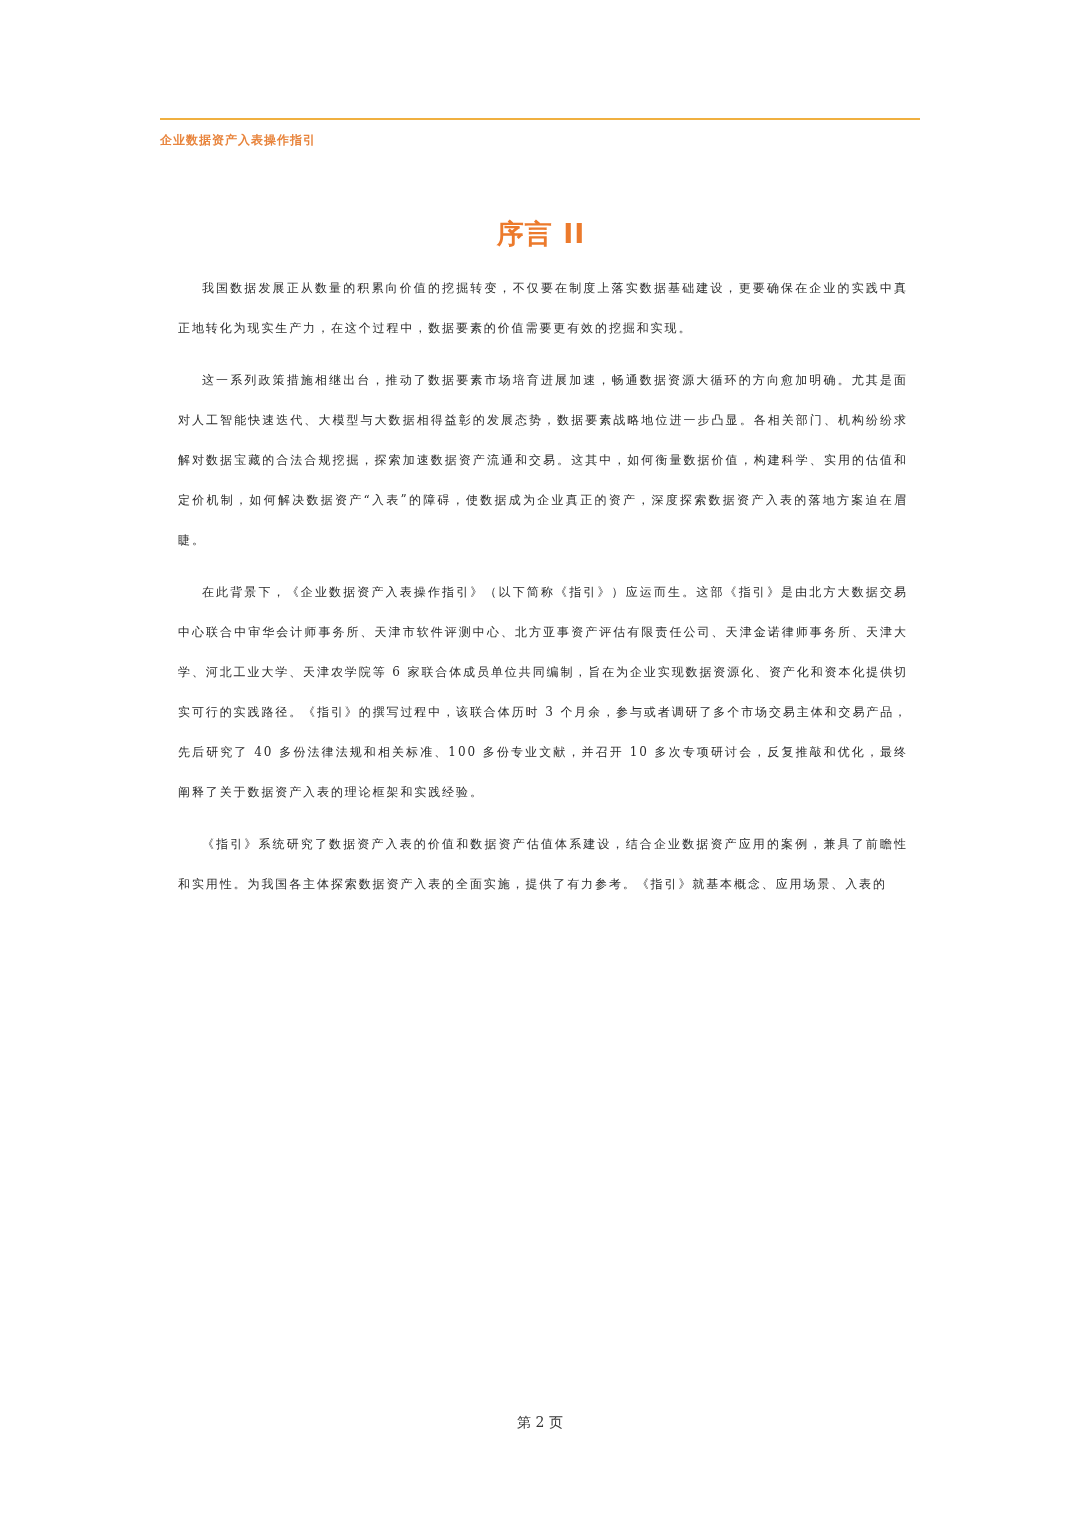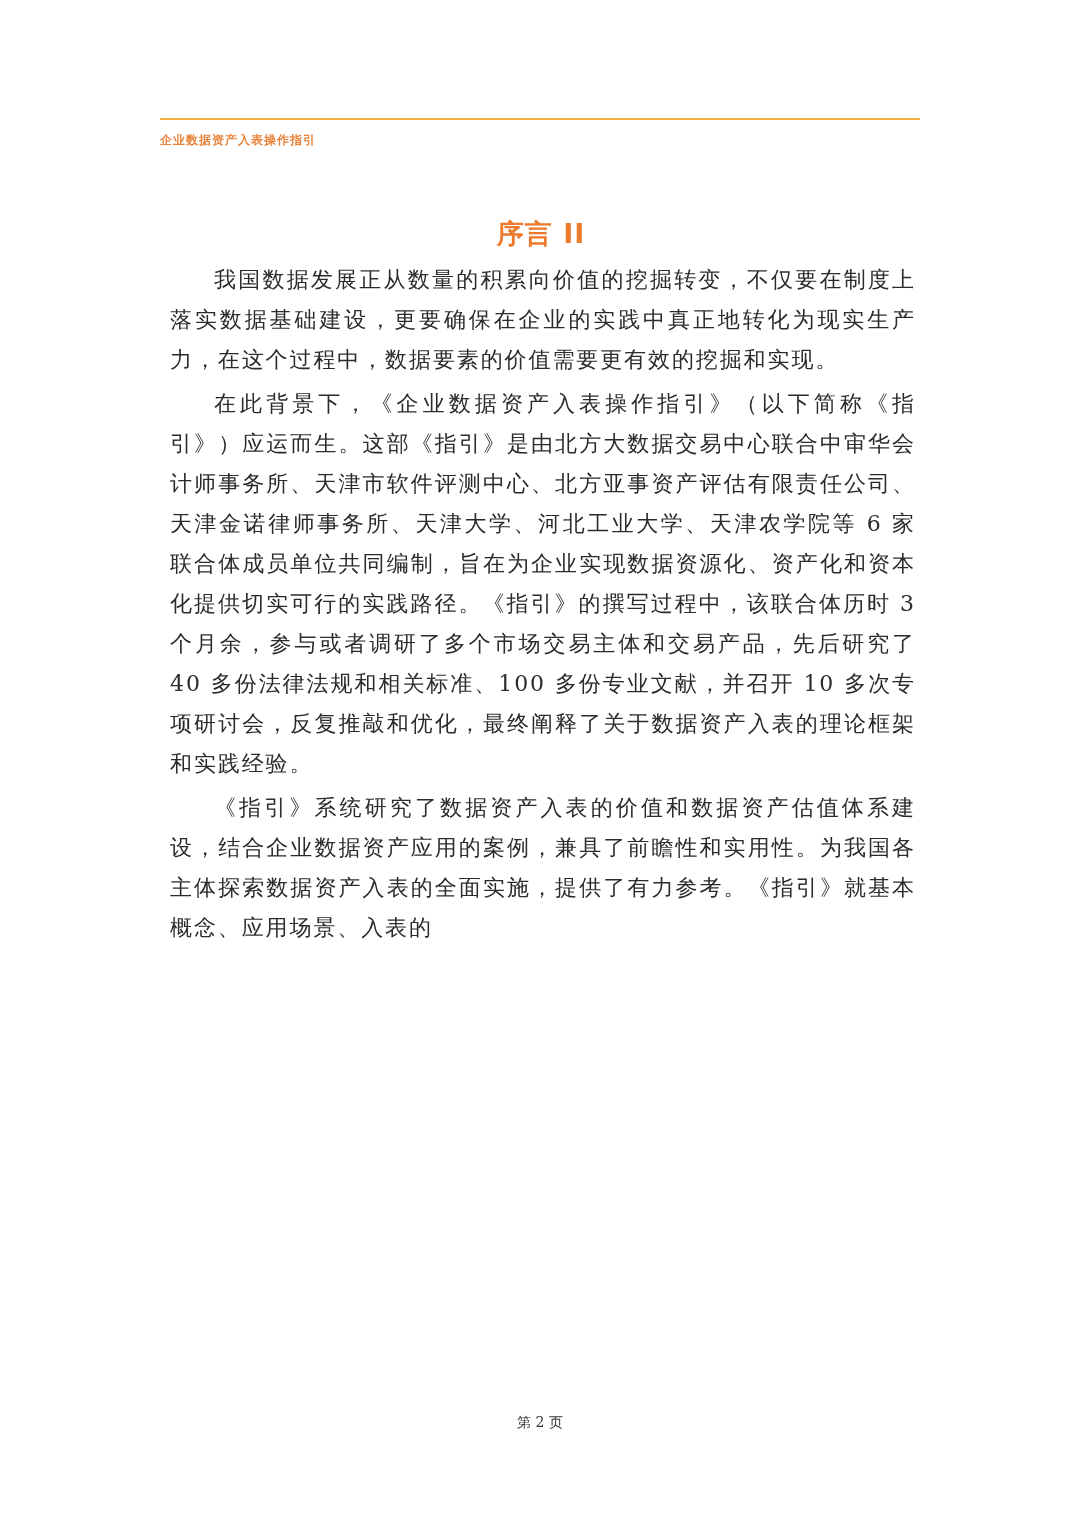--- a/index.html
+++ b/index.html
@@ -55,22 +55,22 @@
       color: #ec7a2c;
       letter-spacing: 1px;
     }
     .body-text {
       position: absolute;
       left: 166px;
       top: 256px;
       width: 754px;
     }
     .para {
-      margin: 4px;
-      font-size: 22px;
+      margin: 12px;
+      font-size: 12px;
       line-height: 40px;
       text-indent: 2em;
       text-align: justify;
       letter-spacing: 1.9px;
       color: #2b2b2b;
     }
     .page-number {
       position: absolute;
       left: 0;
       top: 1414px;
@@ -87,19 +87,20 @@
 <div class="page">
 
   <div class="running-header">企业数据资产入表操作指引</div>
 
   <div class="header-rule"></div>
 
   <h1 class="title">序言 II</h1>
 
   <div class="body-text">
     <p class="para">我国数据发展正从数量的积累向价值的挖掘转变，不仅要在制度上落实数据基础建设，更要确保在企业的实践中真正地转化为现实生产力，在这个过程中，数据要素的价值需要更有效的挖掘和实现。</p>
+    <p class="para">这一系列政策措施相继出台，推动了数据要素市场培育进展加速，畅通数据资源大循环的方向愈加明确。尤其是面对人工智能快速迭代、大模型与大数据相得益彰的发展态势，数据要素战略地位进一步凸显。各相关部门、机构纷纷求解对数据宝藏的合法合规挖掘，探索加速数据资产流通和交易。这其中，如何衡量数据价值，构建科学、实用的估值和定价机制，如何解决数据资产“入表”的障碍，使数据成为企业真正的资产，深度探索数据资产入表的落地方案迫在眉睫。</p>
     <p class="para">在此背景下，《企业数据资产入表操作指引》（以下简称《指引》）应运而生。这部《指引》是由北方大数据交易中心联合中审华会计师事务所、天津市软件评测中心、北方亚事资产评估有限责任公司、天津金诺律师事务所、天津大学、河北工业大学、天津农学院等 6 家联合体成员单位共同编制，旨在为企业实现数据资源化、资产化和资本化提供切实可行的实践路径。《指引》的撰写过程中，该联合体历时 3 个月余，参与或者调研了多个市场交易主体和交易产品，先后研究了 40 多份法律法规和相关标准、100 多份专业文献，并召开 10 多次专项研讨会，反复推敲和优化，最终阐释了关于数据资产入表的理论框架和实践经验。</p>
     <p class="para">《指引》系统研究了数据资产入表的价值和数据资产估值体系建设，结合企业数据资产应用的案例，兼具了前瞻性和实用性。为我国各主体探索数据资产入表的全面实施，提供了有力参考。《指引》就基本概念、应用场景、入表的</p>
   </div>
 
   <div class="page-number">第 2 页</div>
 
 </div>
 
 </body></html>

